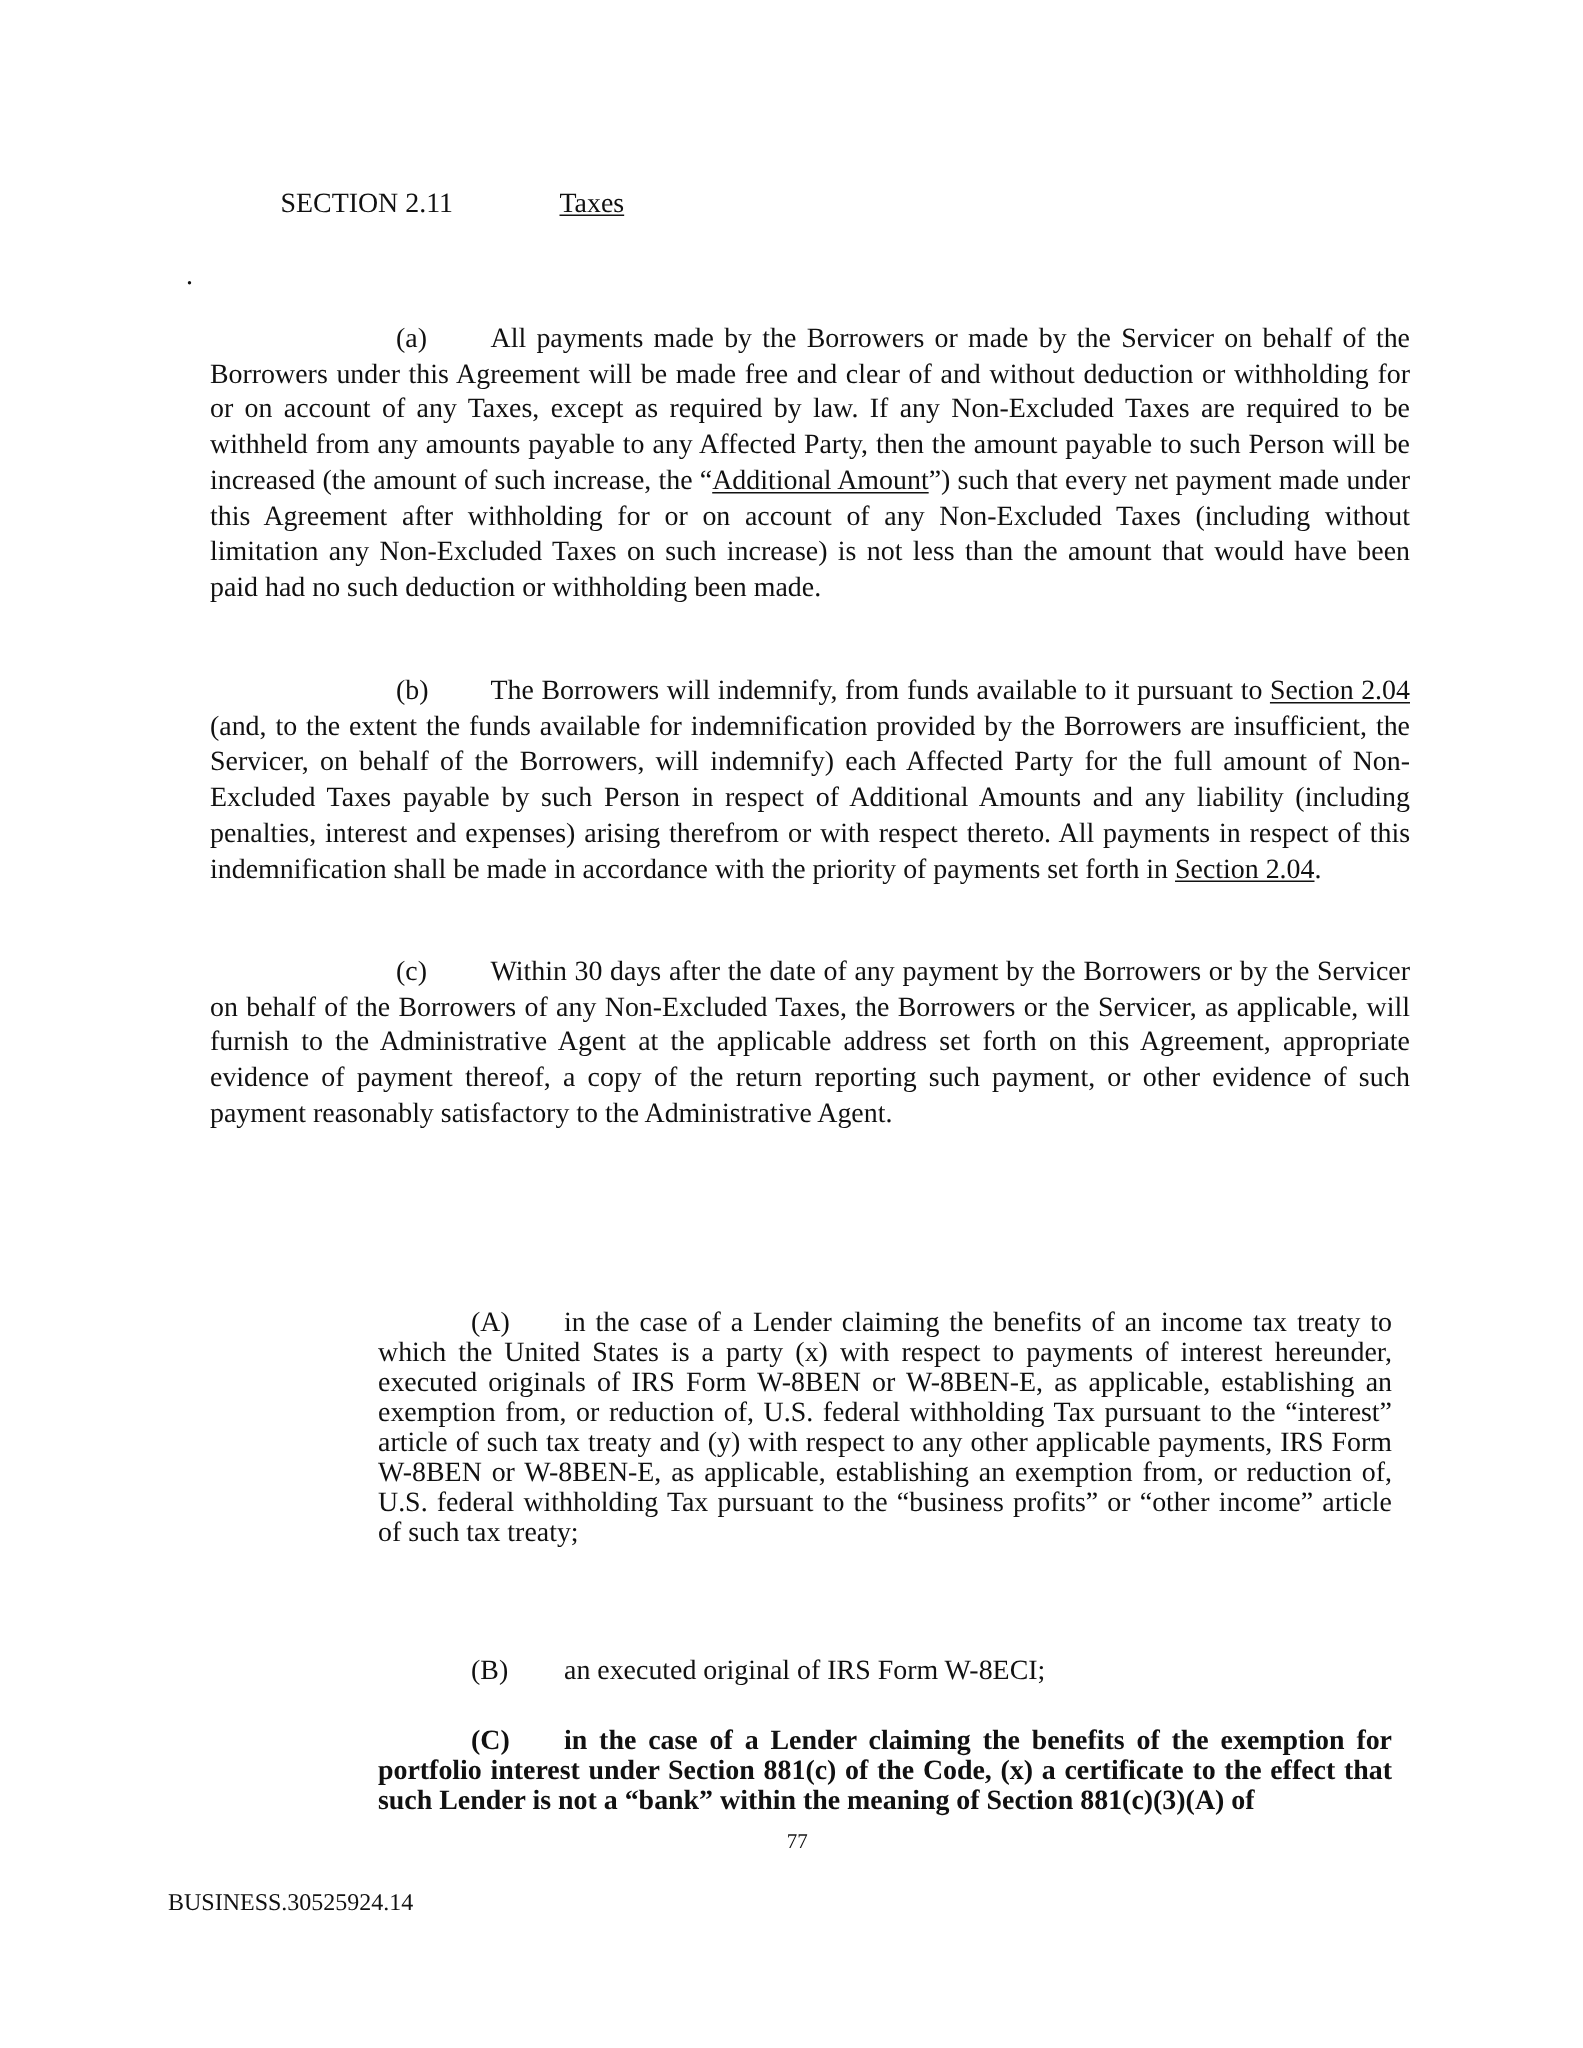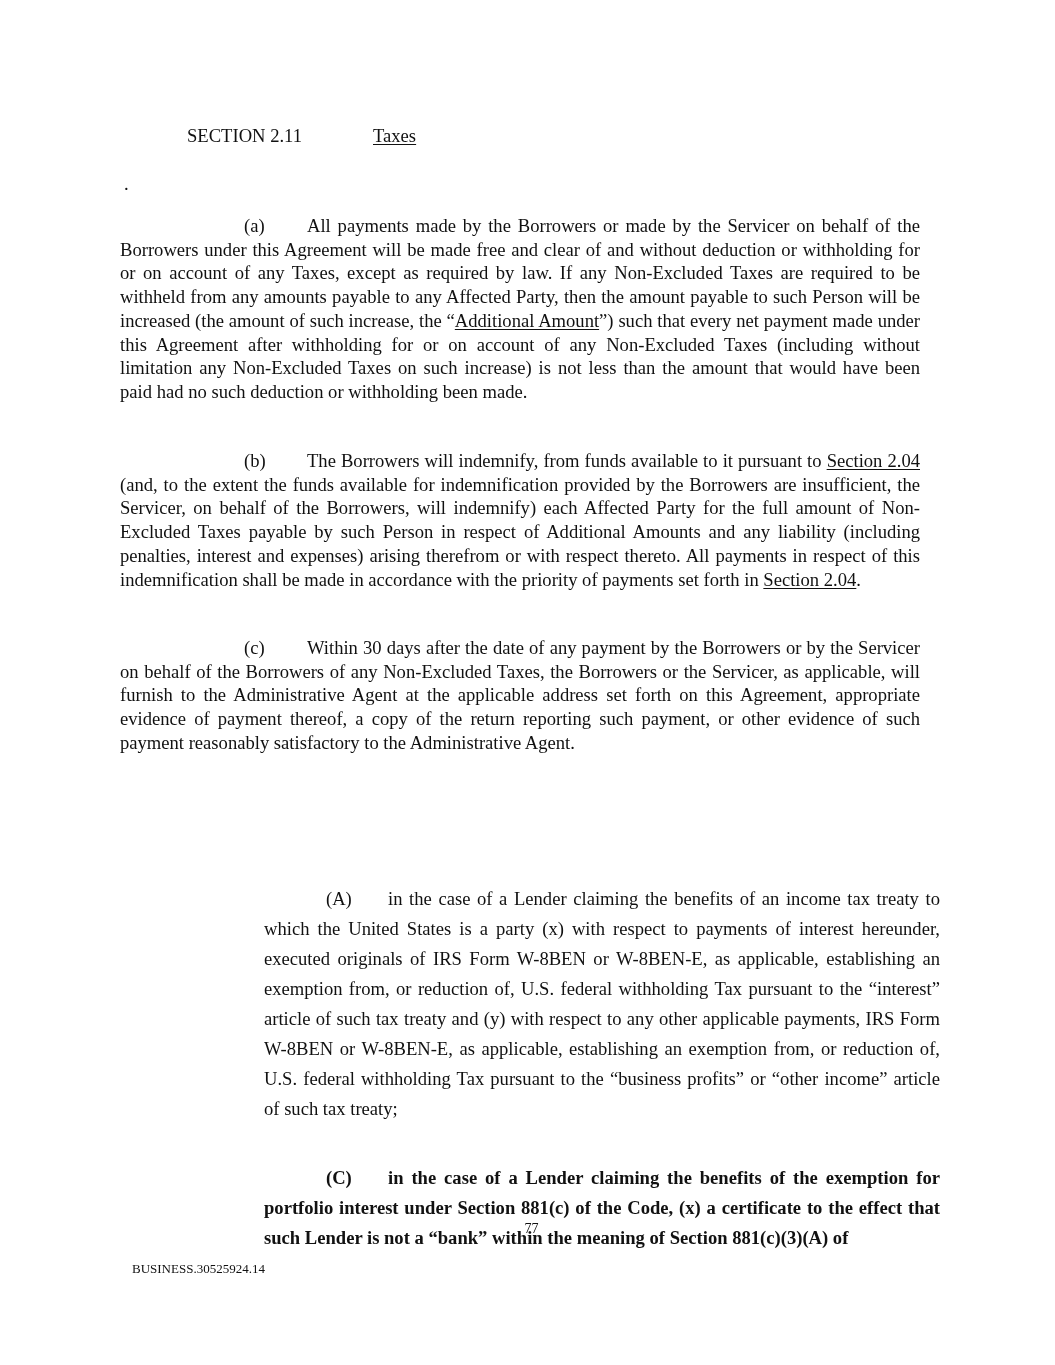--- a/index.html
+++ b/index.html
@@ -36,58 +36,58 @@
   }
   .underline { text-decoration: underline; text-underline-offset: 2px; }
   .stray-dot {
     position: absolute;
     left: 124px;
     top: 172px;
     line-height: 24px;
   }
   .para {
     position: absolute;
-    left: 120px;
+    left: 140px;
     width: 800px;
     text-align: justify;
     line-height: 23.7px;
     margin: 0;
   }
   .para .label {
     display: inline-block;
     margin-left: 124px;
     width: 63px;
   }
   .subpara {
     position: absolute;
     left: 248px;
     width: 676px;
     text-align: justify;
-    line-height: 30px;
-    margin: 16px;
+    line-height: 20px;
+    margin: 4px;
   }
   .subpara .label {
     display: inline-block;
     margin-left: 62px;
     width: 62px;
   }
   .page-number {
     position: absolute;
     left: 0;
     width: 1063px;
     top: 1220px;
     text-align: center;
     font-size: 14px;
     line-height: 18px;
   }
   .doc-id {
     position: absolute;
-    left: 132px;
+    left: 112px;
     top: 1261px;
-    font-size: 13px;
+    font-size: 16px;
     line-height: 16px;
   }
 </style>
 </head>
 <body>
 
 <div class="page">
 
   <div class="section-heading">
     <span class="sec-num">SECTION 2.11</span><span class="underline">Taxes</span>
@@ -97,20 +97,21 @@
 
   <p class="para" style="top:214px;"><span class="label">(a)</span><span>All payments made by the Borrowers or made by the Servicer on behalf of the Borrowers under this Agreement will be made free and clear of and without deduction or withholding for or on account of any Taxes, except as required by law.  If any Non-Excluded Taxes are required to be withheld from any amounts payable to any Affected Party, then the amount payable to such Person will be increased (the amount of such increase, the “</span><span class="underline">Additional Amount</span><span>”) such that every net payment made under this Agreement after withholding for or on account of any Non-Excluded Taxes (including without limitation any Non-Excluded Taxes on such increase) is not less than the amount that would have been paid had no such deduction or withholding been made.</span></p>
 
   <p class="para" style="top:449px;"><span class="label">(b)</span><span>The Borrowers will indemnify, from funds available to it pursuant to </span><span class="underline">Section 2.04</span><span> (and, to the extent the funds available for indemnification provided by the Borrowers are insufficient, the Servicer, on behalf of the Borrowers, will indemnify) each Affected Party for the full amount of Non-Excluded Taxes payable by such Person in respect of Additional Amounts and any liability (including penalties, interest and expenses) arising therefrom or with respect thereto.  All payments in respect of this indemnification shall be made in accordance with the priority of payments set forth in </span><span class="underline">Section 2.04</span><span>.</span></p>
 
   <p class="para" style="top:636px;"><span class="label">(c)</span><span>Within 30 days after the date of any payment by the Borrowers or by the Servicer on behalf of the Borrowers of any Non-Excluded Taxes, the Borrowers or the Servicer, as applicable, will furnish to the Administrative Agent at the applicable address set forth on this Agreement, appropriate evidence of payment thereof, a copy of the return reporting such payment, or other evidence of such payment reasonably satisfactory to the Administrative Agent.</span></p>
 
 
   <p class="subpara" style="top:868px;"><span class="label">(A)</span><span>in the case of a Lender claiming the benefits of an income tax treaty to which the United States is a party (x) with respect to payments of interest hereunder, executed originals of IRS Form W-8BEN or W-8BEN-E, as applicable, establishing an exemption from, or reduction of, U.S. federal withholding Tax pursuant to the “interest” article of such tax treaty and (y) with respect to any other applicable payments, IRS Form W-8BEN or W-8BEN-E, as applicable, establishing an exemption from, or reduction of, U.S. federal withholding Tax pursuant to the “business profits” or “other income” article of such tax treaty;</span></p>
 
+  <p class="subpara" style="top:1100px;"><span class="label">(B)</span><span>an executed original of IRS Form W-8ECI;</span></p>
 
   <p class="subpara" style="top:1147px;font-weight:bold;"><span class="label">(C)</span><span>in the case of a Lender claiming the benefits of the exemption for portfolio interest under Section 881(c) of the Code, (x) a certificate to the effect that such Lender is not a “bank” within the meaning of Section 881(c)(3)(A) of</span></p>
 
   <div class="page-number">77</div>
 
   <div class="doc-id">BUSINESS.30525924.14</div>
 
 </div>
 
 </body></html>

